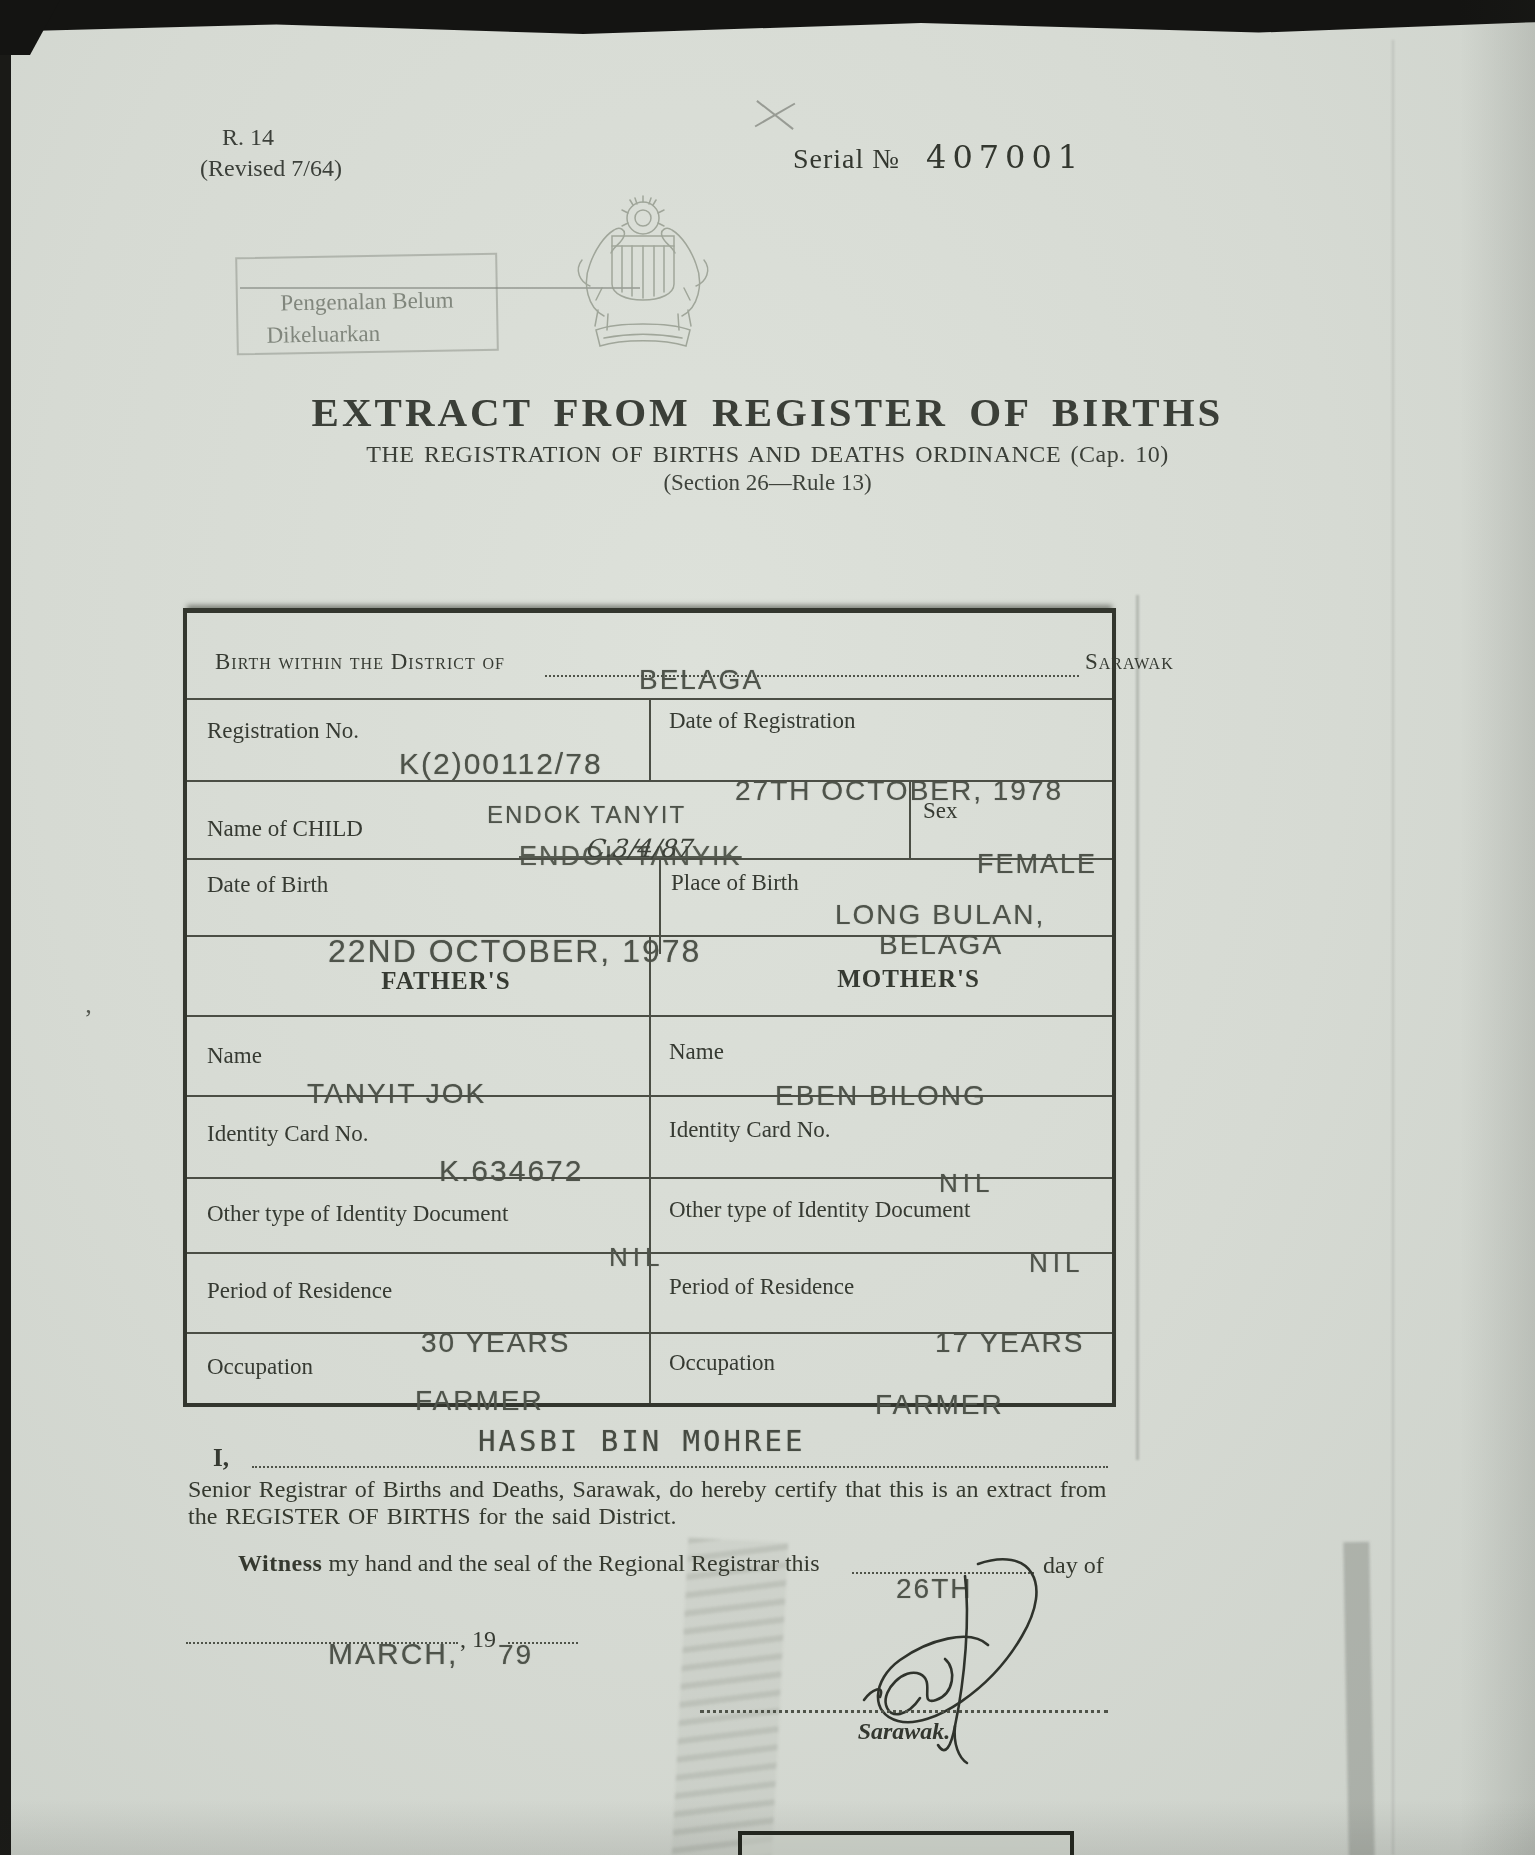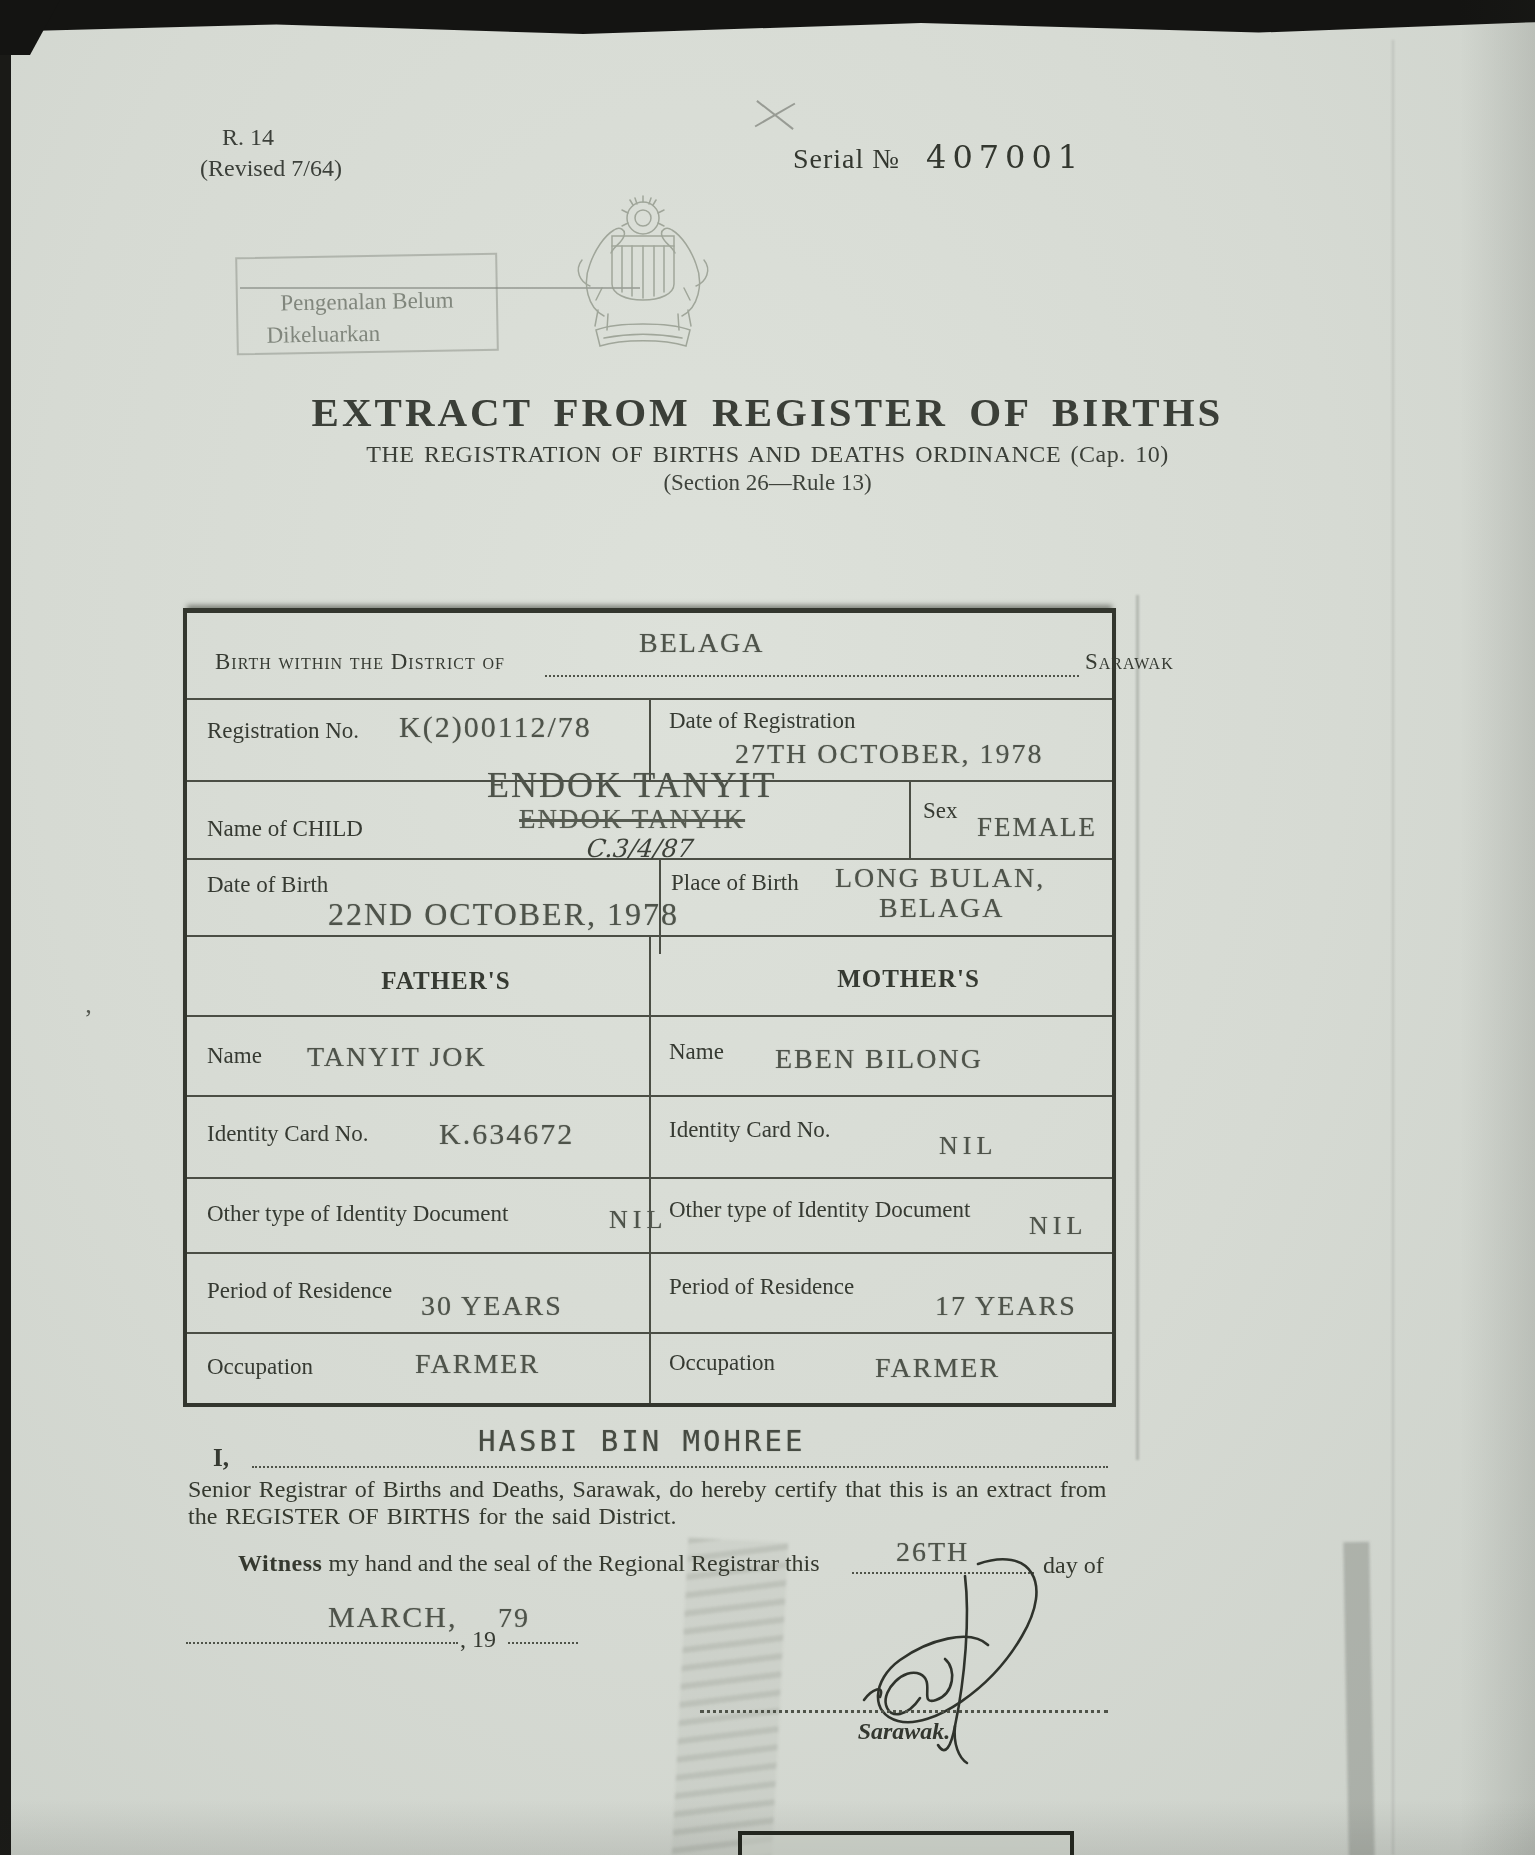--- a/index.html
+++ b/index.html
@@ -56,22 +56,22 @@
 
   
   .reg-table{position:absolute;left:183px;top:608px;width:925px;height:790px;
     border:4px solid #33362e;border-top-width:5px;box-sizing:content-box;
     box-shadow:0 -7px 5px -4px rgba(42,45,38,.5);}
   .row{position:absolute;left:0;width:100%;border-top:2px solid #4b4e45;box-sizing:border-box;}
   .row.first{border-top:none;}
   .vdiv{position:absolute;top:0;bottom:0;width:2px;background:#4b4e45;}
   .lbl{position:absolute;font-size:23px;color:#363a32;white-space:nowrap;}
   .sc{font-variant:small-caps;letter-spacing:1px;}
-  .typed{position:absolute;font-family:Liberation Serif, serif;color:#4e534a;
-    letter-spacing:2px;white-space:nowrap;text-shadow:0 0 1px rgba(78,83,74,.55);}
+  .typed{position:absolute;font-family:Liberation Sans, sans-serif;color:#4e534a;
+    letter-spacing:2px;white-space:nowrap;text-shadow:0 0 1px rgba(78,83,74,.55);margin-top:37px;}
   .dots{position:absolute;border-bottom:2px dotted #4f5349;}
   .struck{text-decoration:line-through;text-decoration-thickness:3px;color:#565b51;}
   .hand{position:absolute;font-family:"DejaVu Serif",serif;font-style:italic;color:#3d4139;
     transform:skewX(-6deg);white-space:nowrap;}
   .chead{position:absolute;top:0;font-size:25px;font-weight:bold;letter-spacing:1px;color:#363a32;text-align:center;margin-left:28px;}
 
   
   .cert-i{position:absolute;left:213px;top:1444px;font-size:25px;font-weight:bold;color:#363a32;}
   .cert-name-line{position:absolute;left:252px;top:1446px;width:856px;border-bottom:2.5px dotted #4f5349;height:20px;}
   .cert-name{position:absolute;left:478px;top:1424px;font-family:"DejaVu Sans Mono",monospace;
@@ -165,21 +165,21 @@
       <div class="vdiv" style="left:462px;"></div>
       <span class="lbl" style="left:20px;top:18px;">Registration No.</span>
       <span class="typed" style="left:212px;top:10px;font-size:30px;">K(2)00112/78</span>
       <span class="lbl" style="left:482px;top:8px;">Date of Registration</span>
       <span class="typed" style="left:548px;top:38px;font-size:28px;">27TH OCTOBER, 1978</span>
     </div>
 
     <div class="row" style="top:167px;height:78px;">
       <div class="vdiv" style="left:722px;"></div>
       <span class="lbl" style="left:20px;top:34px;">Name of CHILD</span>
-      <span class="typed" style="left:300px;top:-18px;font-size:36px;z-index:3;">ENDOK TANYIT</span>
+      <span class="typed" style="left:300px;top:-18px;font-size:24px;z-index:3;">ENDOK TANYIT</span>
       <span class="typed struck" style="left:332px;top:22px;font-size:27px;">ENDOK TANYIK</span>
       <span class="hand" style="left:400px;top:52px;font-size:25px;z-index:3;">C.3/4/87</span>
       <span class="lbl" style="left:736px;top:16px;">Sex</span>
       <span class="typed" style="left:790px;top:30px;font-size:27px;">FEMALE</span>
     </div>
 
     <div class="row" style="top:245px;height:96px;">
       <div class="vdiv" style="left:472px;"></div>
       <span class="lbl" style="left:20px;top:12px;">Date of Birth</span>
       <span class="typed" style="left:141px;top:36px;font-size:32px;">22ND OCTOBER, 1978</span>

